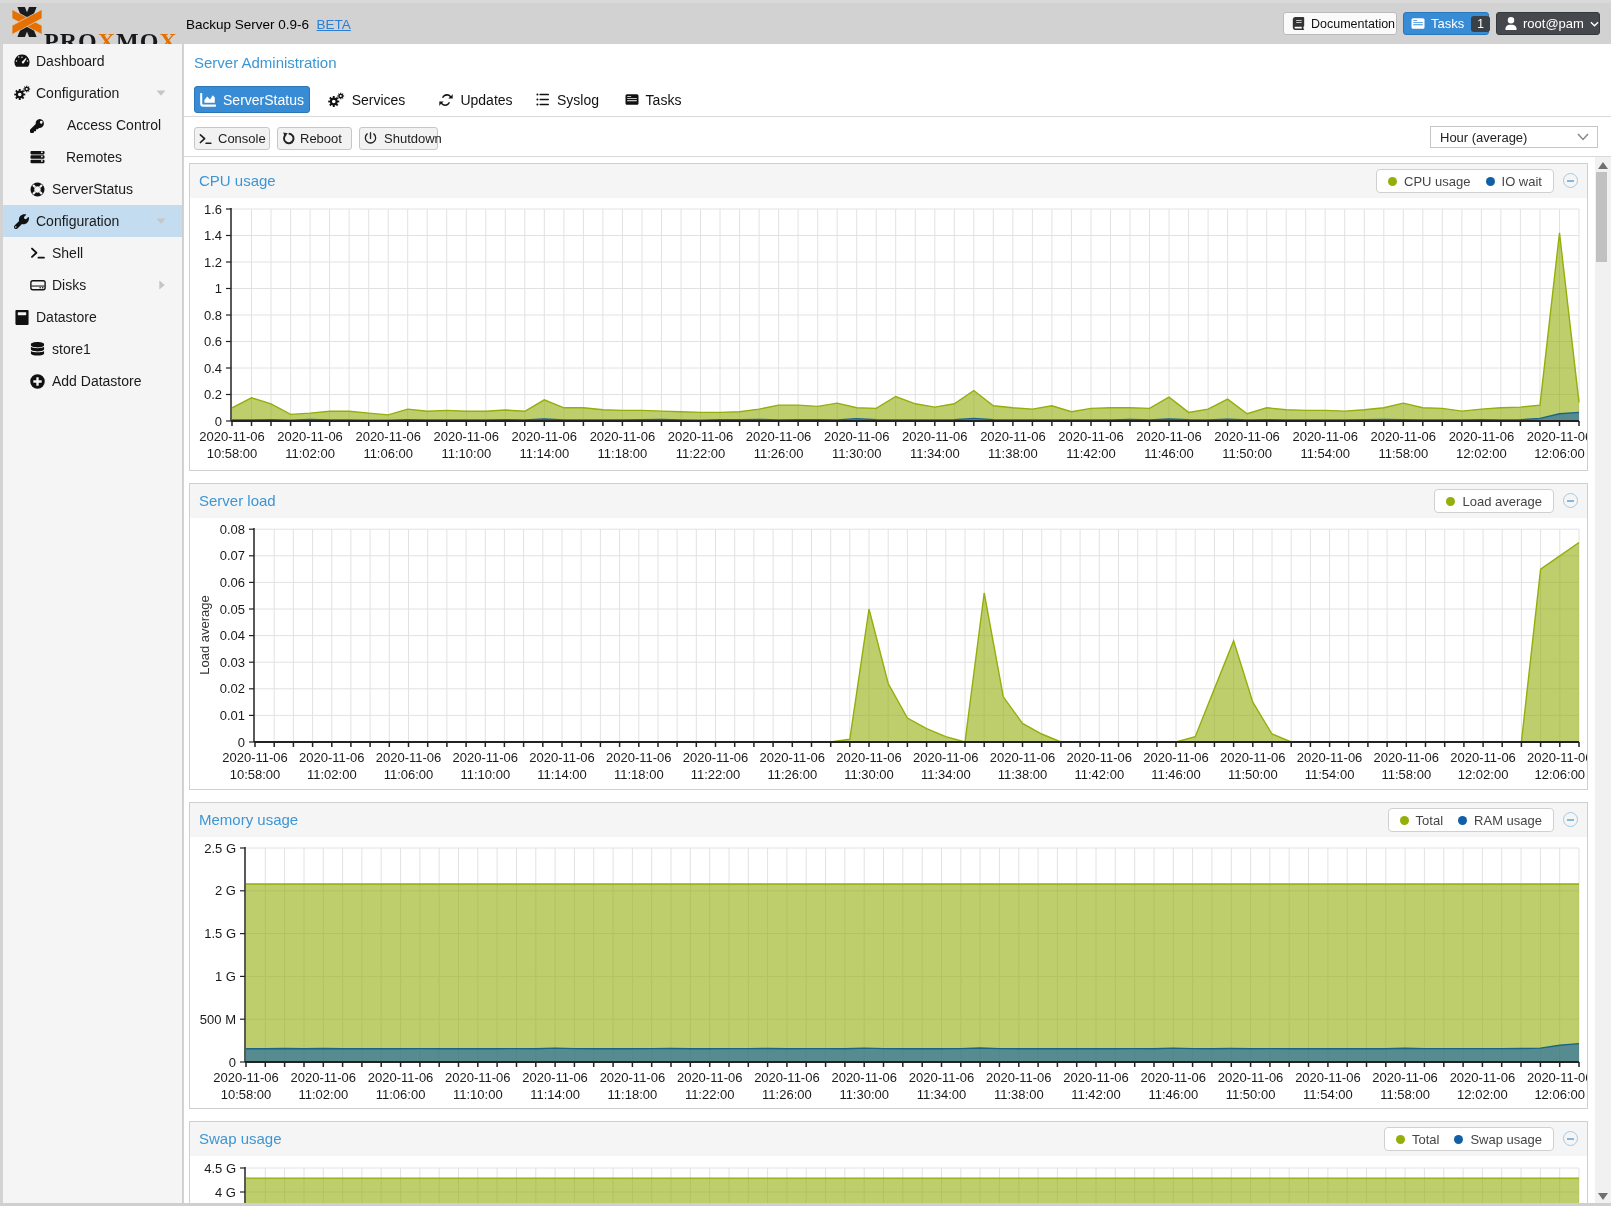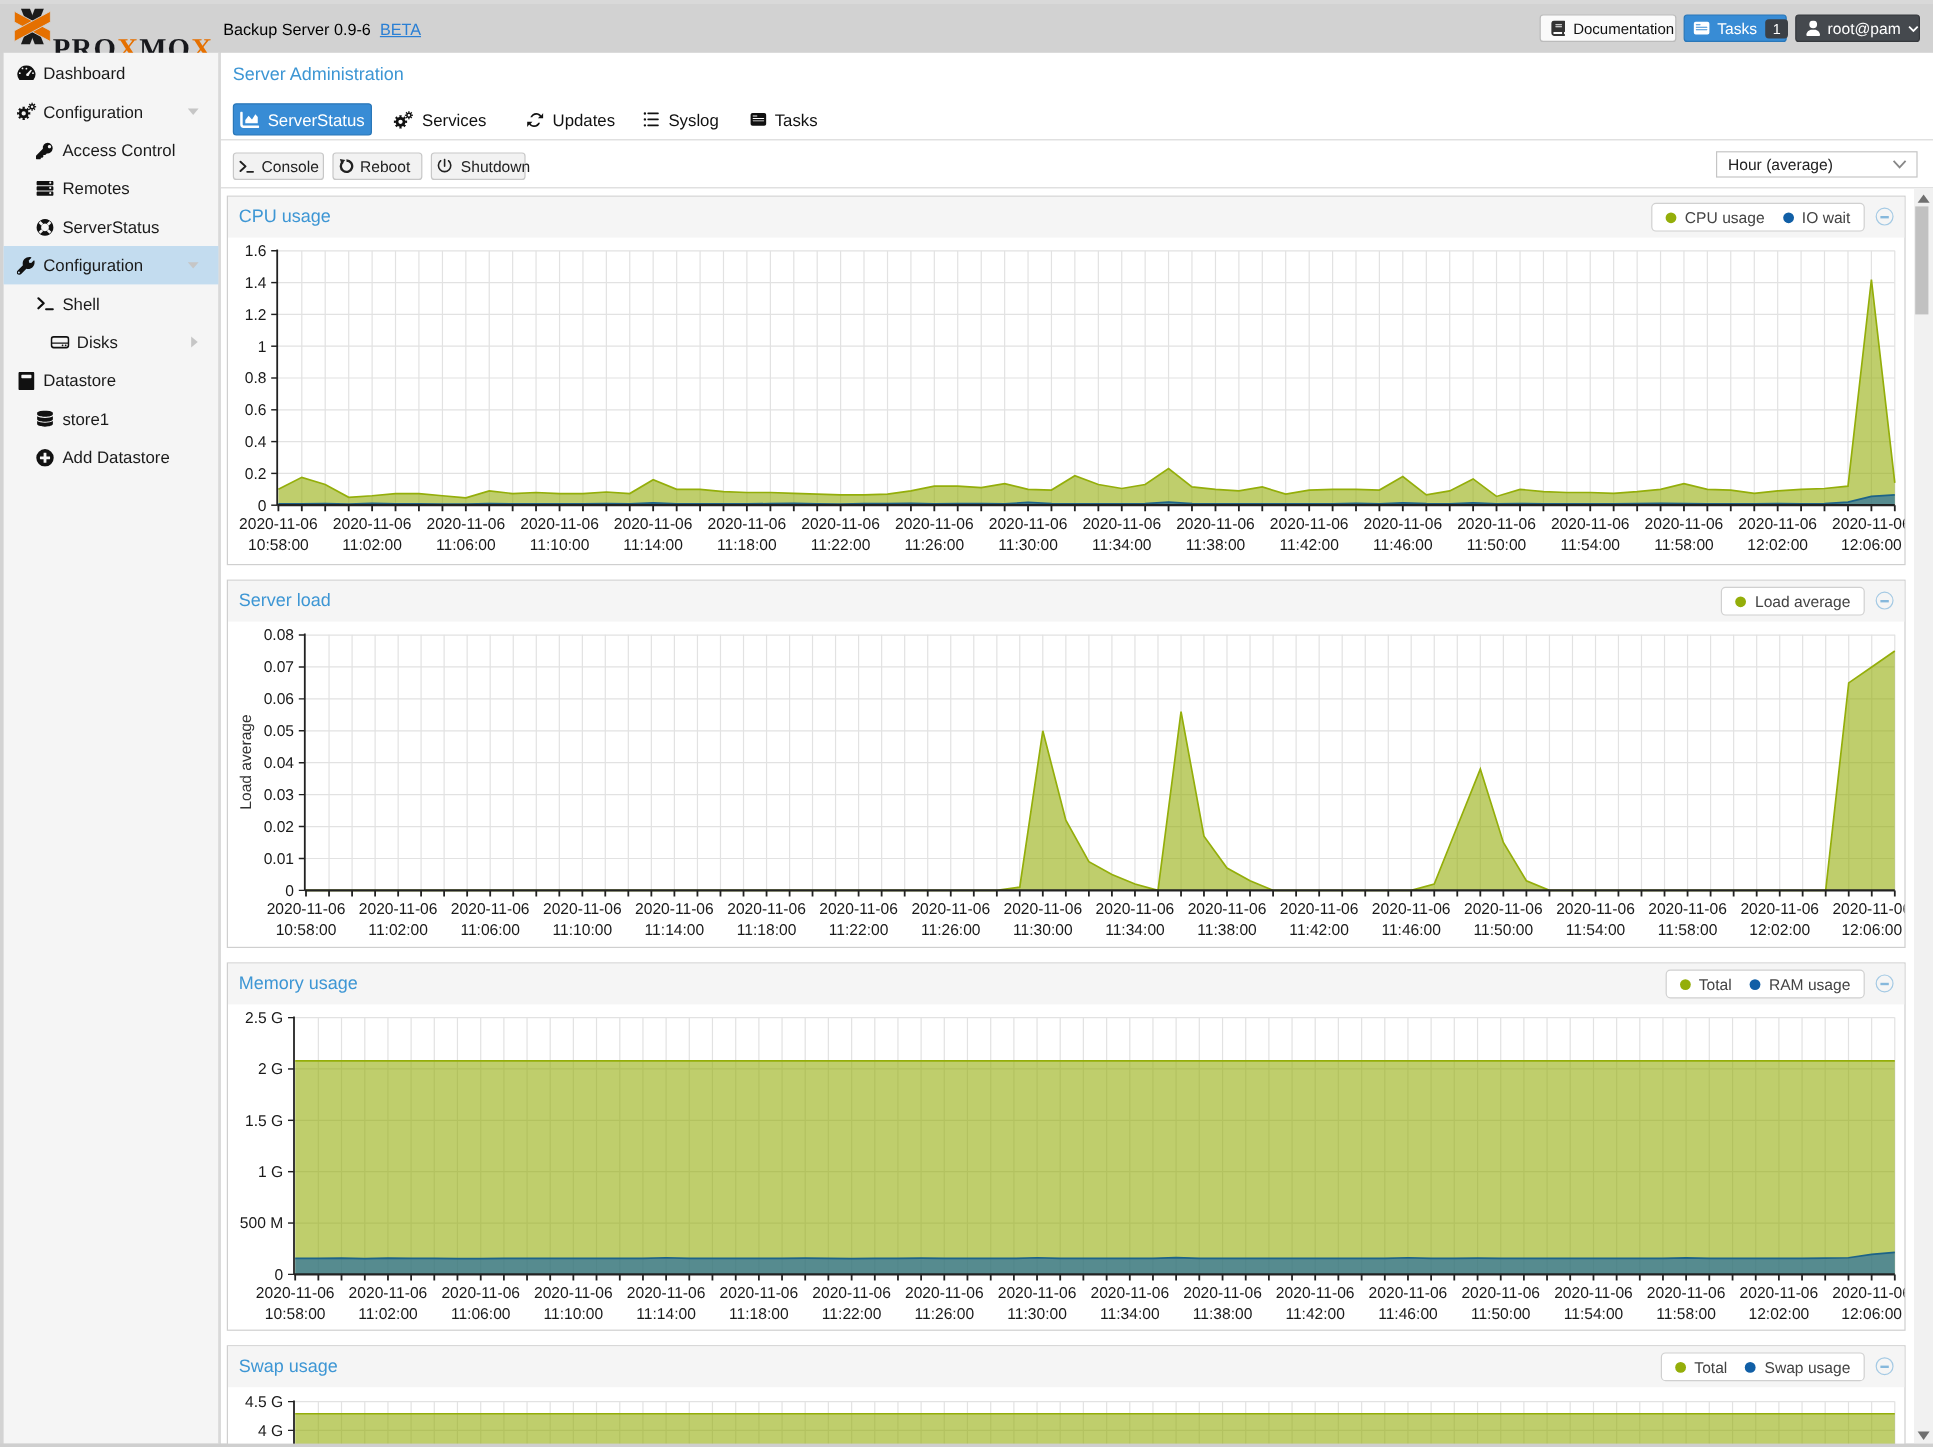--- a/index.html
+++ b/index.html
@@ -40,29 +40,29 @@
     <svg style="position:absolute;right:16px" width="10" height="6" viewBox="0 0 10 6">
       <path d="M0.5 0.5 L9.5 0.5 L5 5.8 Z" fill="#c6c6c6"></path>
     </svg>
   </div>
 <div class="sideitem" style="top:109px;">
     <span style="width:17px;margin-left:26px;display:inline-flex;justify-content:center">
       <svg width="15" height="15" viewBox="0 0 512 512">
         <path fill="#111" d="M336 32a144 144 0 0 0-141 172L7 392c-4 5-7 11-7 17v71c0 18 14 32 32 32h72c18 0 32-14 32-32v-24h40c18 0 32-14 32-32v-40h40c9 0 17-3 23-9l37-37a144 144 0 1 0 28-306zm48 64a48 48 0 1 1-32 84 48 48 0 0 1 32-84z"></path>
       </svg>
     </span>
-    <span style="margin-left:6px">Access Control</span>
+    <span style="margin-left:21px">Access Control</span>
   </div>
 <div class="sideitem" style="top:141px;">
     <span style="width:17px;margin-left:26px;display:inline-flex;justify-content:center">
       <svg width="15" height="14" viewBox="0 0 512 512">
         <path fill="#111" d="M32 32h448c18 0 32 14 32 32v64c0 18-14 32-32 32H32c-18 0-32-14-32-32V64c0-18 14-32 32-32zm0 160h448c18 0 32 14 32 32v64c0 18-14 32-32 32H32c-18 0-32-14-32-32v-64c0-18 14-32 32-32zm0 160h448c18 0 32 14 32 32v64c0 18-14 32-32 32H32c-18 0-32-14-32-32v-64c0-18 14-32 32-32zm352-272a16 16 0 1 0 64 0 16 16 0 0 0-64 0zm0 160a16 16 0 1 0 64 0 16 16 0 0 0-64 0zm0 160a16 16 0 1 0 64 0 16 16 0 0 0-64 0z" fill-rule="evenodd"></path>
       </svg>
     </span>
-    <span style="margin-left:6px">Remotes</span>
+    <span style="margin-left:20px">Remotes</span>
   </div>
 <div class="sideitem" style="top:173px;">
     <span style="width:17px;margin-left:26px;display:inline-flex;justify-content:center">
       <svg width="15" height="15" viewBox="0 0 30 30">
         <path fill-rule="evenodd" fill="#111" d="M15 1 a14 14 0 1 0 0.0001 0 Z M15 8.6 a6.4 6.4 0 1 1 -0.0001 0 Z"></path>
         <g stroke="#f5f5f5" stroke-width="4.4">
           <path d="M6 6 L10.5 10.5"></path>
           <path d="M24 6 L19.5 10.5"></path>
           <path d="M6 24 L10.5 19.5"></path>
           <path d="M24 24 L19.5 19.5"></path>
@@ -84,21 +84,21 @@
   </div>
 <div class="sideitem" style="top:237px;">
     <span style="width:17px;margin-left:26px;display:inline-flex;justify-content:center">
       <svg width="16" height="14" viewBox="0 0 20 16">
         <path d="M2.5 2.5 L8 7.7 L2.5 12.9" stroke="#111" stroke-width="2.3" fill="none" stroke-linecap="round" stroke-linejoin="round"></path>
         <path d="M10.5 13.8 H17.5" stroke="#111" stroke-width="2.1" stroke-linecap="round"></path>
       </svg>
     </span>
     <span style="margin-left:6px">Shell</span>
   </div>
-<div class="sideitem" style="top:269px;padding-left:12px;">
+<div class="sideitem" style="top:269px;">
     <span style="width:17px;margin-left:26px;display:inline-flex;justify-content:center">
       <svg width="16" height="14" viewBox="0 0 20 17">
         <rect x="1.1" y="3.2" width="17.8" height="11.2" rx="2.4" fill="none" stroke="#111" stroke-width="1.7"></rect>
         <path d="M1.6 9.8 H18.4" stroke="#111" stroke-width="1.3"></path>
         <circle cx="12.7" cy="12" r="0.95" fill="#111"></circle>
         <circle cx="15.9" cy="12" r="0.95" fill="#111"></circle>
       </svg>
     </span>
     <span style="margin-left:6px">Disks</span>
     <svg style="position:absolute;right:17px" width="6" height="10" viewBox="0 0 6 10">

